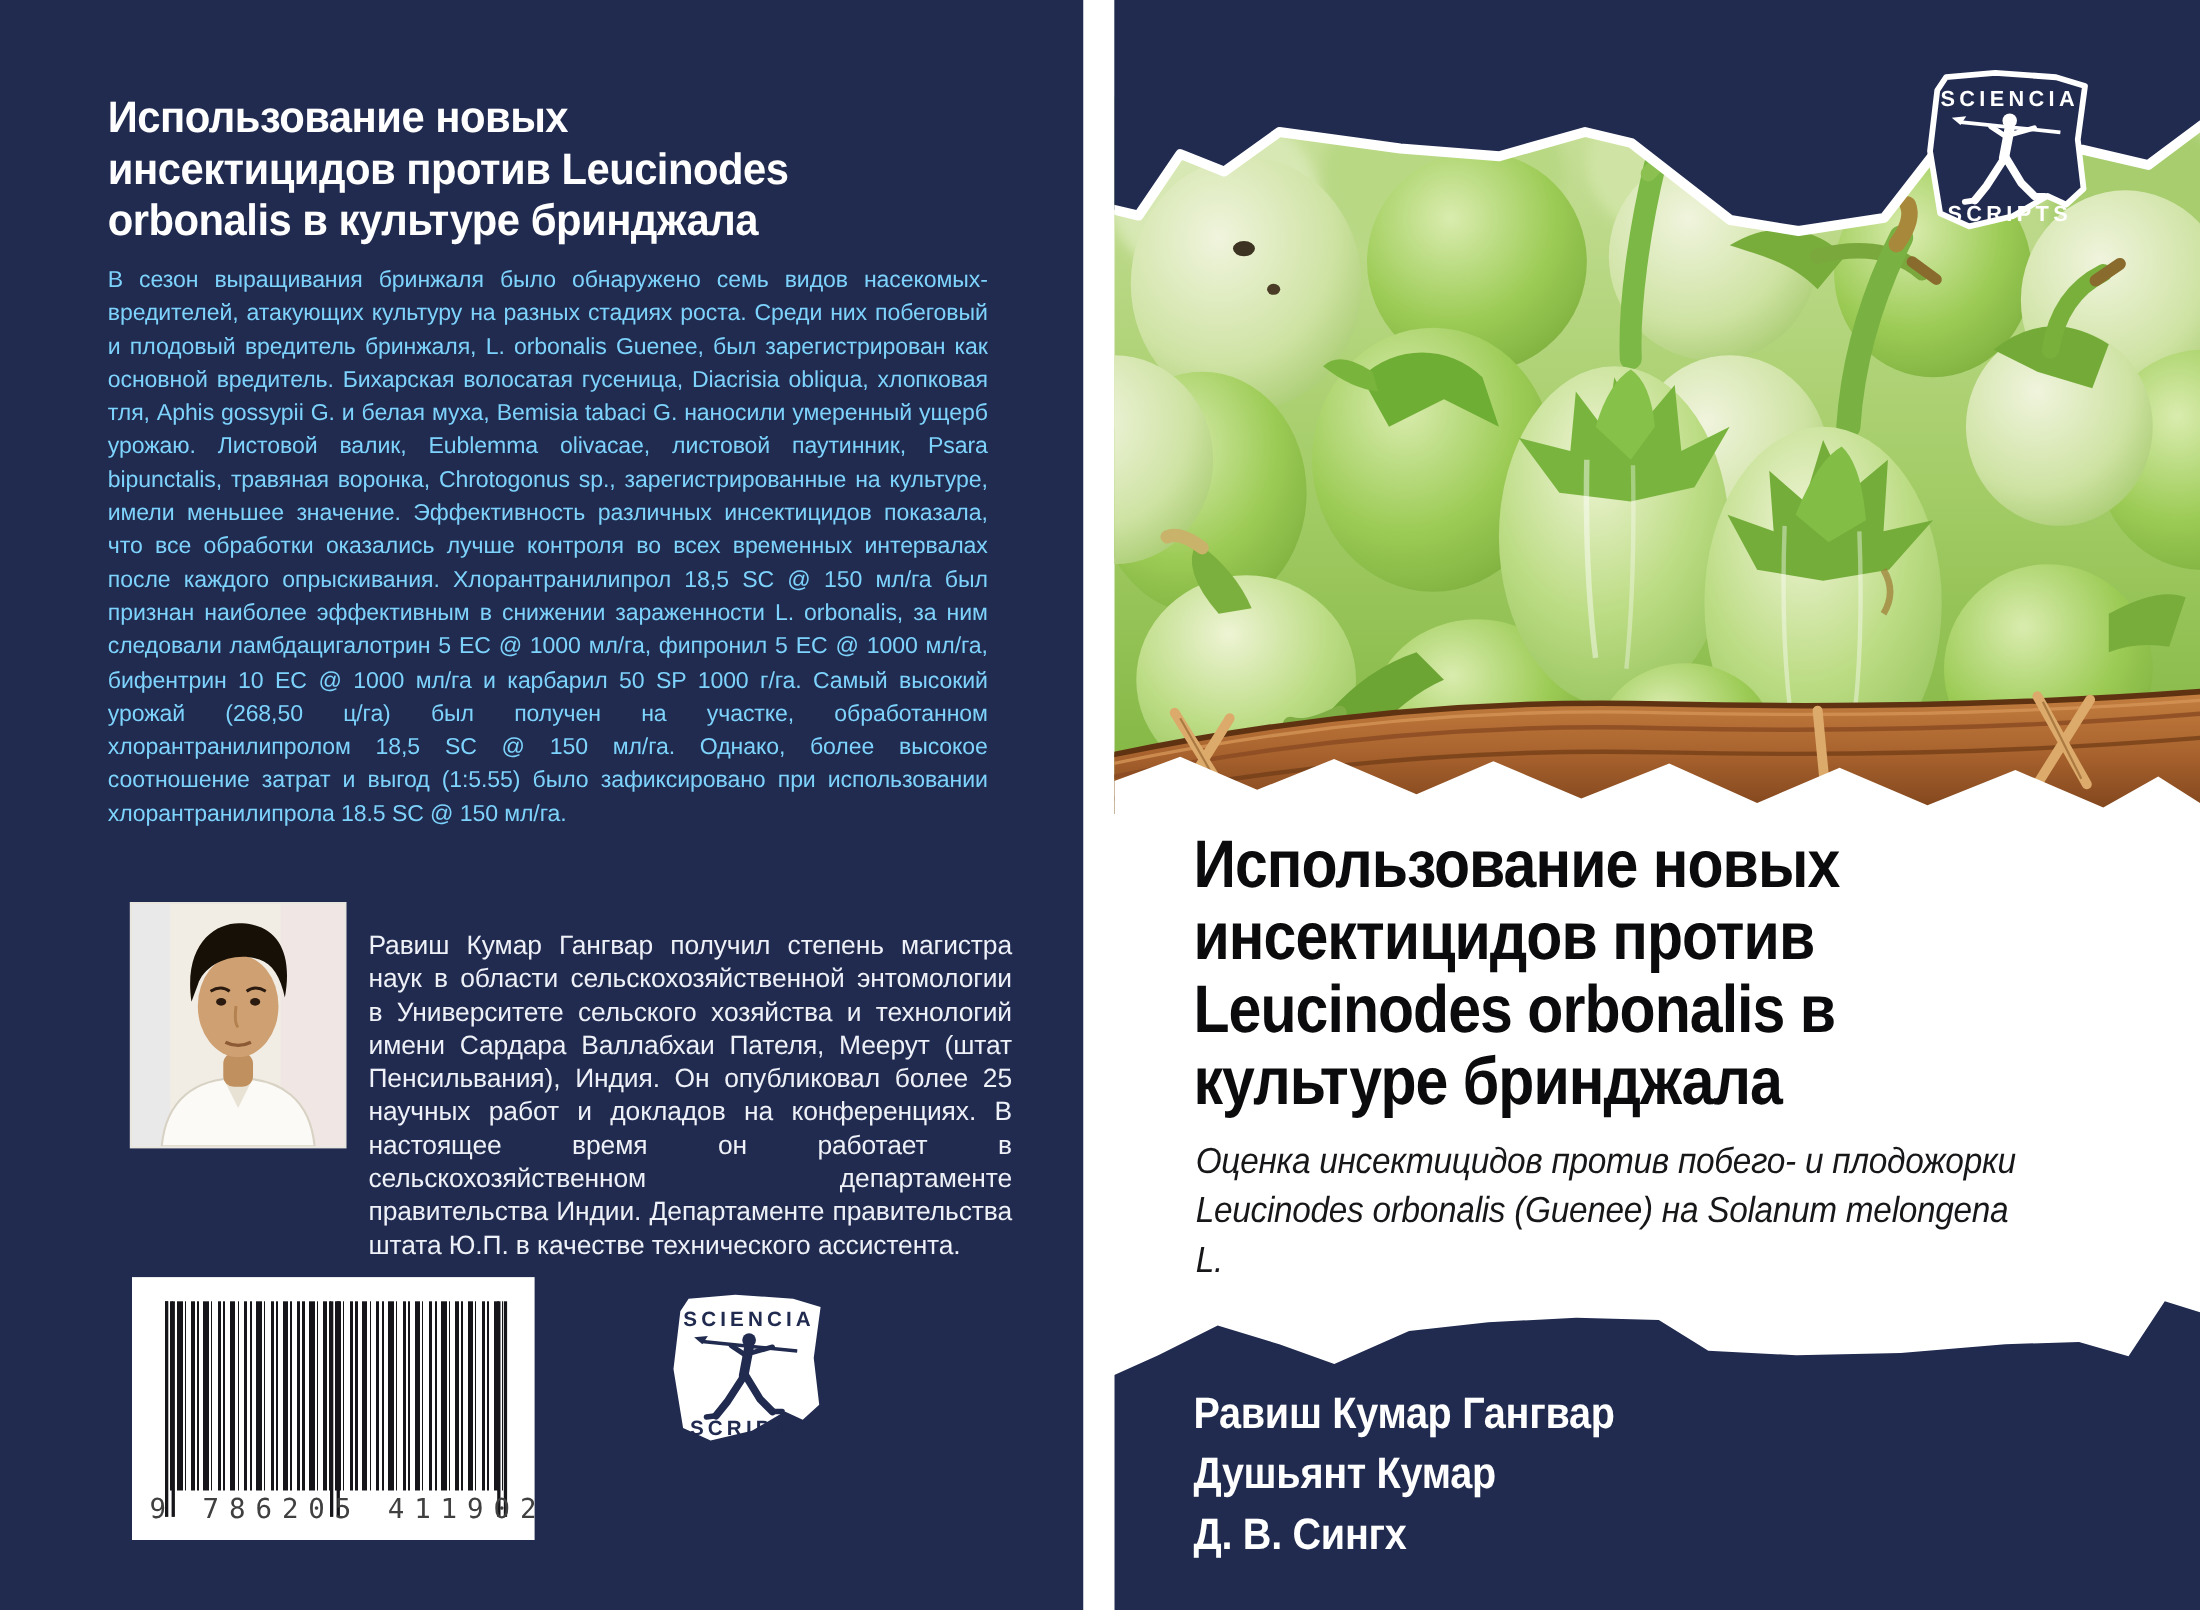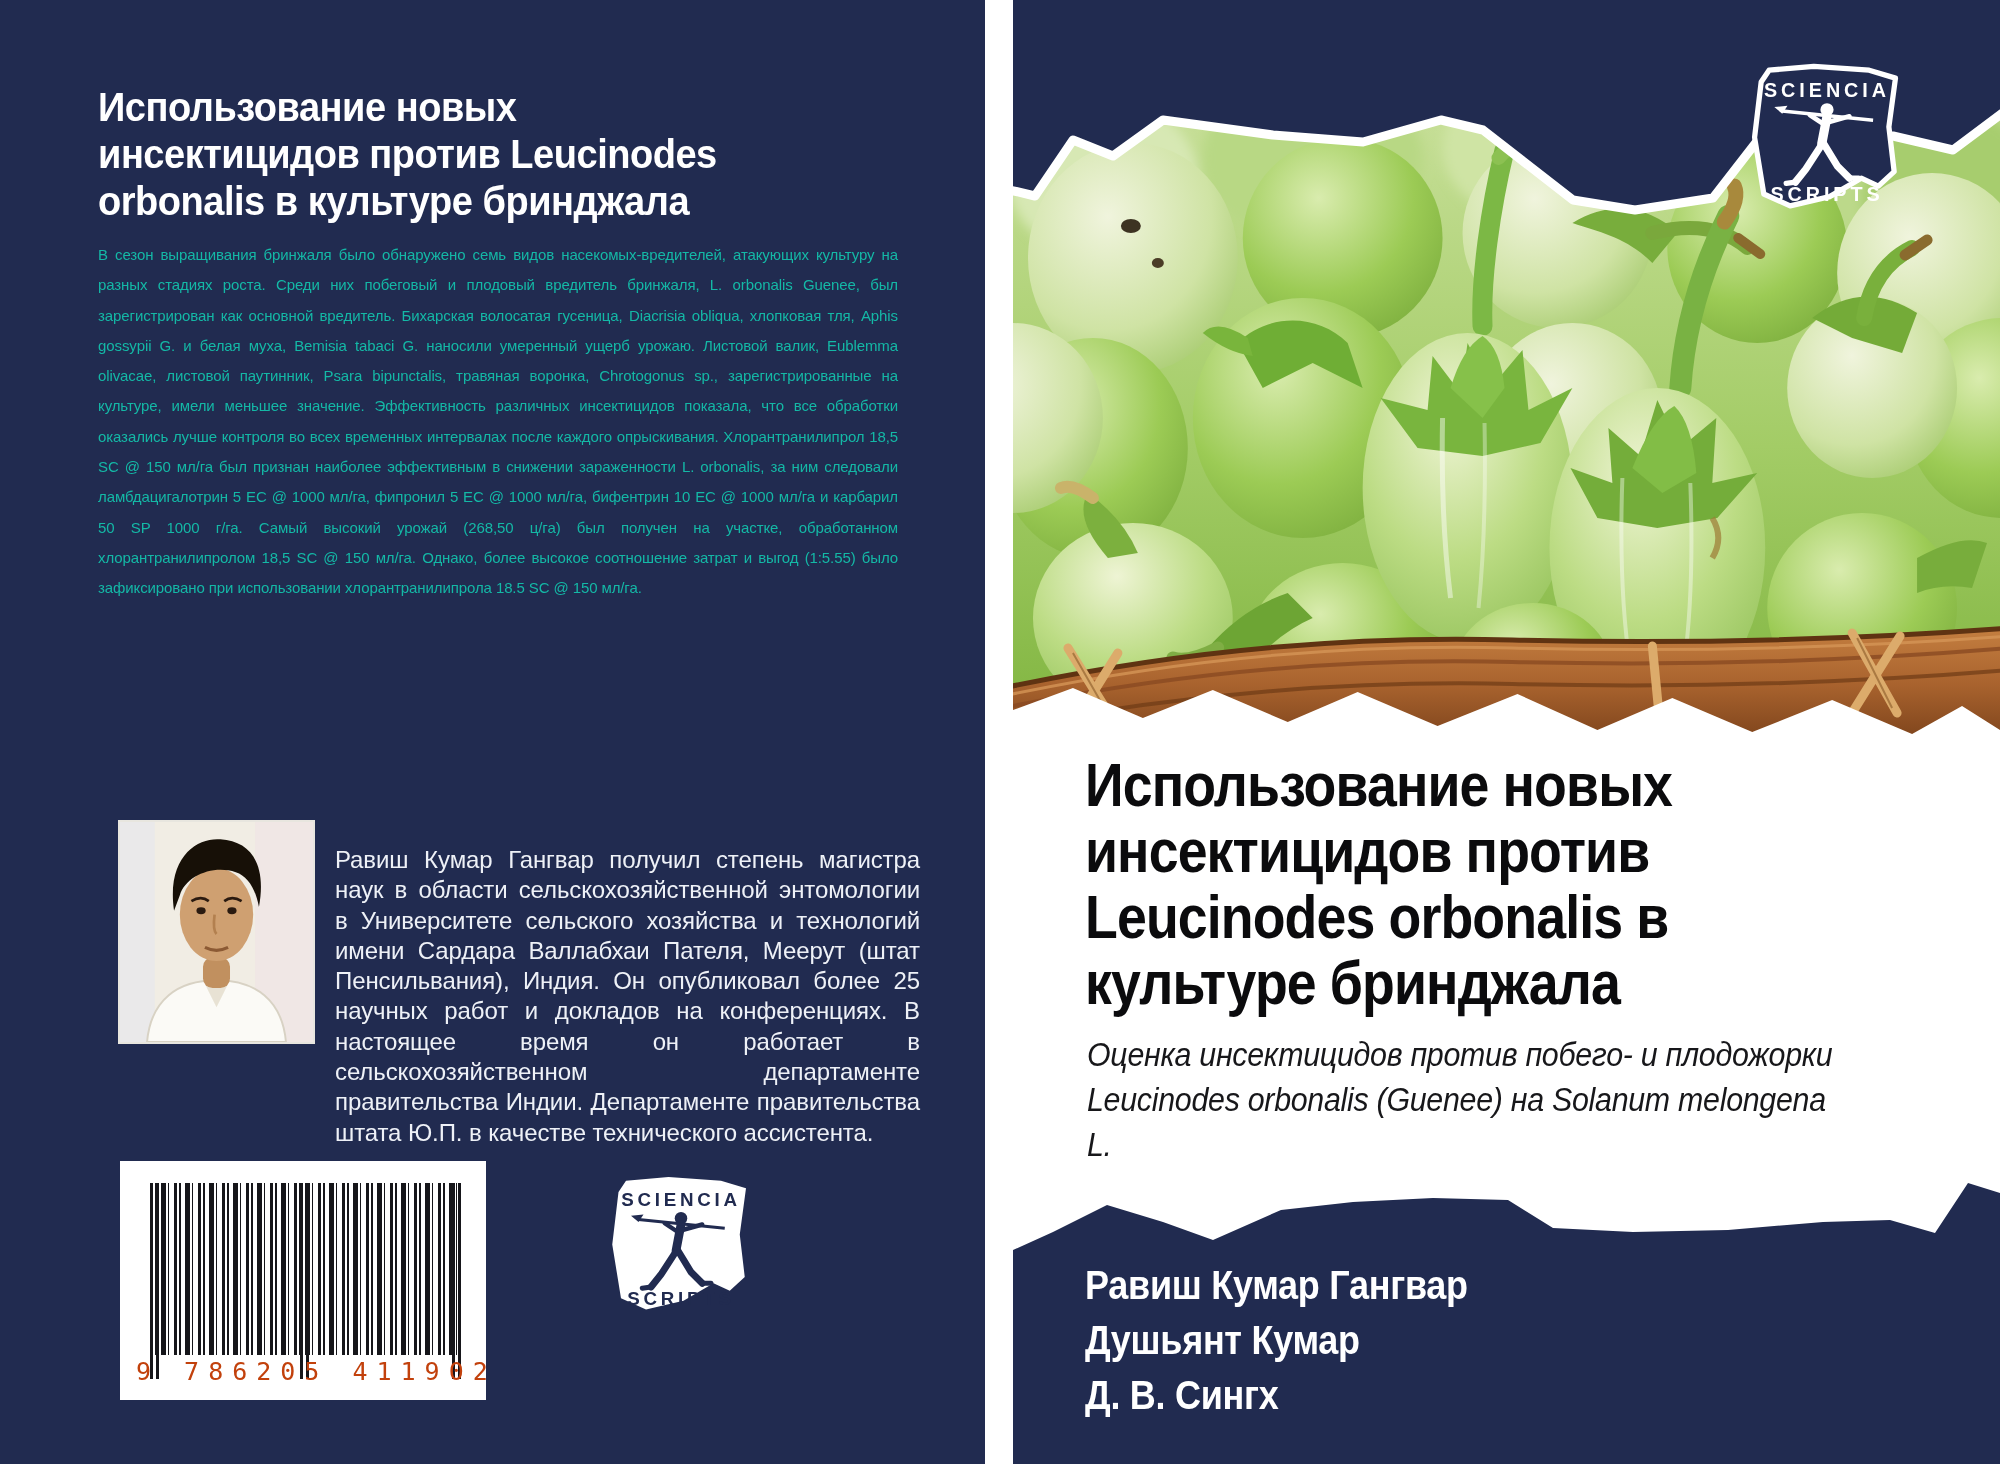--- a/index.html
+++ b/index.html
@@ -3,34 +3,34 @@
 <meta charset="utf-8">
 <style>
   html,body{margin:0;padding:0;background:#444;}
   .stage{position:relative;width:2000px;height:1464px;overflow:hidden;background:#fff;
          font-family:"Liberation Sans","DejaVu Sans",sans-serif;text-decoration:underline;}
   
   .back-cover{position:absolute;left:0;top:0;width:985px;height:1464px;background:#212b50;}
   .back-title{position:absolute;left:98px;top:84px;width:860px;color:#fff;
               font-size:40px;font-weight:bold;line-height:47px;letter-spacing:-.5px;
               transform:scaleX(.95);transform-origin:left top;white-space:nowrap;}
-  .back-body{position:absolute;left:98px;top:240px;width:800px;color:#14b8a6;
-             font-size:15px;line-height:30.3px;text-align:justify;letter-spacing:-.1px;}
+  .back-body{position:absolute;left:98px;top:240px;width:800px;color:#7dd3fc;
+             font-size:21px;line-height:30.3px;text-align:justify;letter-spacing:-.1px;}
   .bio-photo{position:absolute;left:120px;top:822px;width:193px;height:220px;
              background:#f2efe8;box-shadow:0 0 0 2px #e8e6df;}
   .bio-photo svg{display:block;width:100%;height:100%;}
   .bio-text{position:absolute;left:335px;top:845px;width:585px;color:#eef1f7;
             font-size:24px;line-height:30.3px;text-align:justify;letter-spacing:-.1px;}
   
   .barcode-box{position:absolute;left:120px;top:1161px;width:366px;height:239px;background:#fff;}
   .bars{position:absolute;left:30px;top:22px;width:308px;height:172px;
         background:repeating-linear-gradient(90deg,#16161a 0 3px,#fff 3px 5px,#16161a 5px 7px,#fff 7px 11px,#16161a 11px 16px,#fff 16px 18px,#16161a 18px 19px,#fff 19px 24px);}
   .guard{position:absolute;top:22px;width:3px;height:196px;background:#16161a;}
   .g1{left:30px}.g2{left:36px}.g3{left:180px}.g4{left:186px}.g5{left:332px}.g6{left:338px}
-  .barcode-digits{position:absolute;left:16px;top:196px;width:334px;color:#c2410c;
+  .barcode-digits{position:absolute;left:16px;top:196px;width:334px;color:#404040;
                   font-family:"DejaVu Sans Mono","Liberation Mono",monospace;
                   font-size:25px;letter-spacing:9px;white-space:nowrap;}
   
   .logo{position:absolute;}
   .logo svg{display:block;width:100%;height:100%;overflow:visible;}
   .logo-back{left:606px;top:1168px;width:150px;height:158px;}
   .logo-front{left:735px;top:58px;width:158px;height:164px;}
   
   .spine{position:absolute;left:985px;top:0;width:28px;height:1464px;background:#fff;}
   

